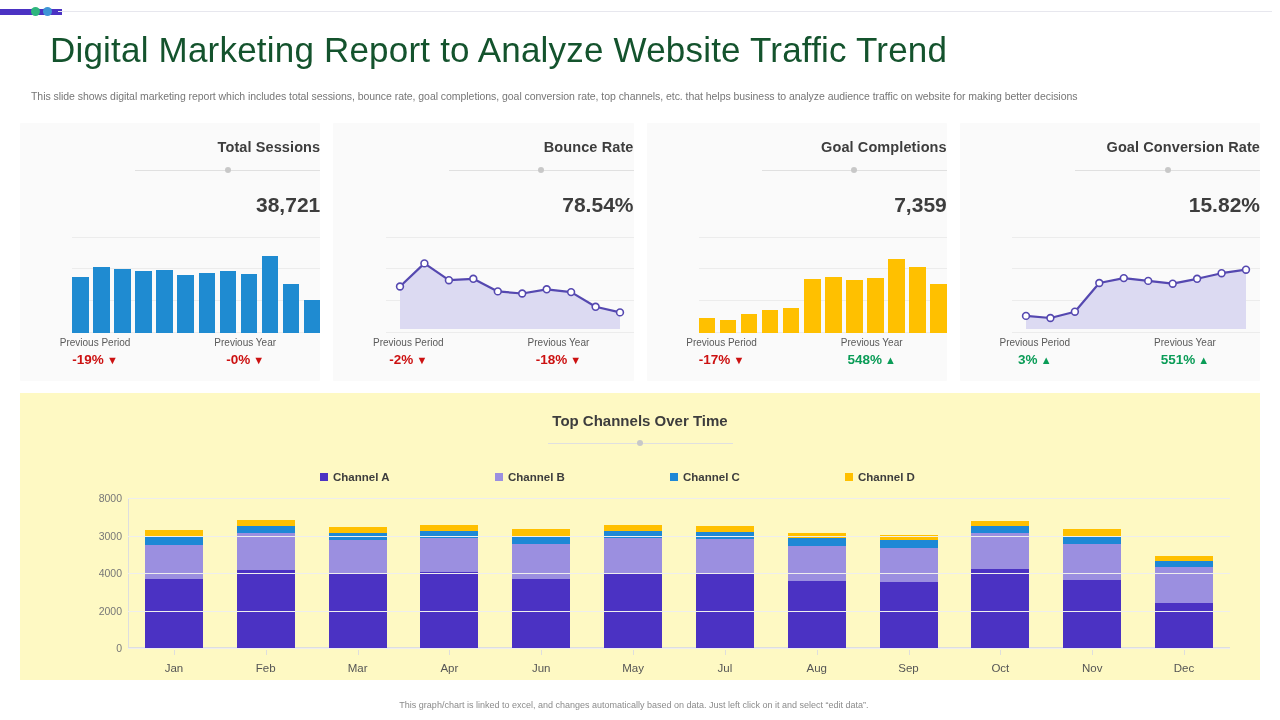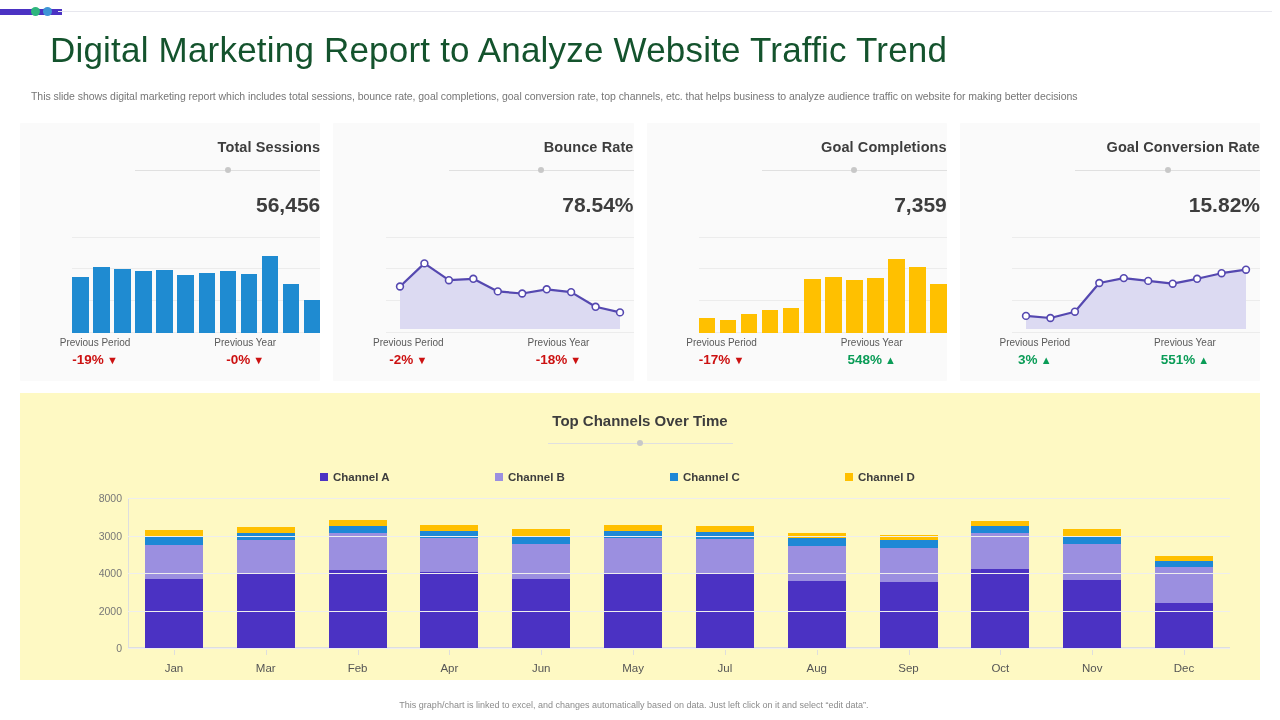--- a/index.html
+++ b/index.html
@@ -96,21 +96,21 @@
   <div class="title">Digital Marketing Report to Analyze Website Traffic Trend</div>
   <div class="subtitle">This slide shows digital marketing report which includes total sessions, bounce rate, goal completions, goal conversion rate, top channels, etc. that helps business to analyze audience traffic on website for making better decisions</div>
 
   <div class="kpi-row" id="kpiRow">
       <div class="kpi">
         <div class="kpi-title">Total Sessions</div>
         <div class="kpi-div">
           <div class="ln"></div>
           <div class="dt"></div>
         </div>
-        <div class="kpi-value">56,456</div>
+        <div class="kpi-value">38,721</div>
         <div class="kpi-chart">
           <div class="gl" style="top: 0px;"></div>
           <div class="gl" style="top: 31.35px;"></div>
           <div class="gl" style="top: 62.7px;"></div>
           <div class="gl" style="top: 95px;"></div>
           <div class="barset">
             <div class="bar" style="height: 55.8px; background: rgb(31, 139, 209);"></div>
             <div class="bar" style="height: 65.7px; background: rgb(31, 139, 209);"></div>
             <div class="bar" style="height: 63.9px; background: rgb(31, 139, 209);"></div>
             <div class="bar" style="height: 62.1px; background: rgb(31, 139, 209);"></div>
@@ -288,37 +288,37 @@
               <div class="seg" style="height: 69.375px; background: rgb(75, 50, 195);"></div>
               <div class="seg" style="height: 33.75px; background: rgb(155, 143, 224);"></div>
               <div class="seg" style="height: 7.5px; background: rgb(30, 136, 214);"></div>
               <div class="seg" style="height: 7.5px; background: rgb(255, 192, 0);"></div>
             </div>
             <div class="tick"></div>
             <div class="xlab">Jan</div>
           </div>
           <div class="bcol">
             <div class="stack">
+              <div class="seg" style="height: 77.8125px; background: rgb(75, 50, 195);"></div>
+              <div class="seg" style="height: 37.125px; background: rgb(155, 143, 224);"></div>
+              <div class="seg" style="height: 7.5px; background: rgb(30, 136, 214);"></div>
+              <div class="seg" style="height: 6px; background: rgb(255, 192, 0);"></div>
+            </div>
+            <div class="tick"></div>
+            <div class="xlab">Feb</div>
+          </div>
+          <div class="bcol">
+            <div class="stack">
               <div class="seg" style="height: 73.6875px; background: rgb(75, 50, 195);"></div>
               <div class="seg" style="height: 34.3125px; background: rgb(155, 143, 224);"></div>
               <div class="seg" style="height: 7.5px; background: rgb(30, 136, 214);"></div>
               <div class="seg" style="height: 5.8125px; background: rgb(255, 192, 0);"></div>
             </div>
             <div class="tick"></div>
             <div class="xlab">Mar</div>
-          </div>
-          <div class="bcol">
-            <div class="stack">
-              <div class="seg" style="height: 77.8125px; background: rgb(75, 50, 195);"></div>
-              <div class="seg" style="height: 37.125px; background: rgb(155, 143, 224);"></div>
-              <div class="seg" style="height: 7.5px; background: rgb(30, 136, 214);"></div>
-              <div class="seg" style="height: 6px; background: rgb(255, 192, 0);"></div>
-            </div>
-            <div class="tick"></div>
-            <div class="xlab">Feb</div>
           </div>
           <div class="bcol">
             <div class="stack">
               <div class="seg" style="height: 75.5625px; background: rgb(75, 50, 195);"></div>
               <div class="seg" style="height: 34.125px; background: rgb(155, 143, 224);"></div>
               <div class="seg" style="height: 7.3125px; background: rgb(30, 136, 214);"></div>
               <div class="seg" style="height: 6px; background: rgb(255, 192, 0);"></div>
             </div>
             <div class="tick"></div>
             <div class="xlab">Apr</div>

